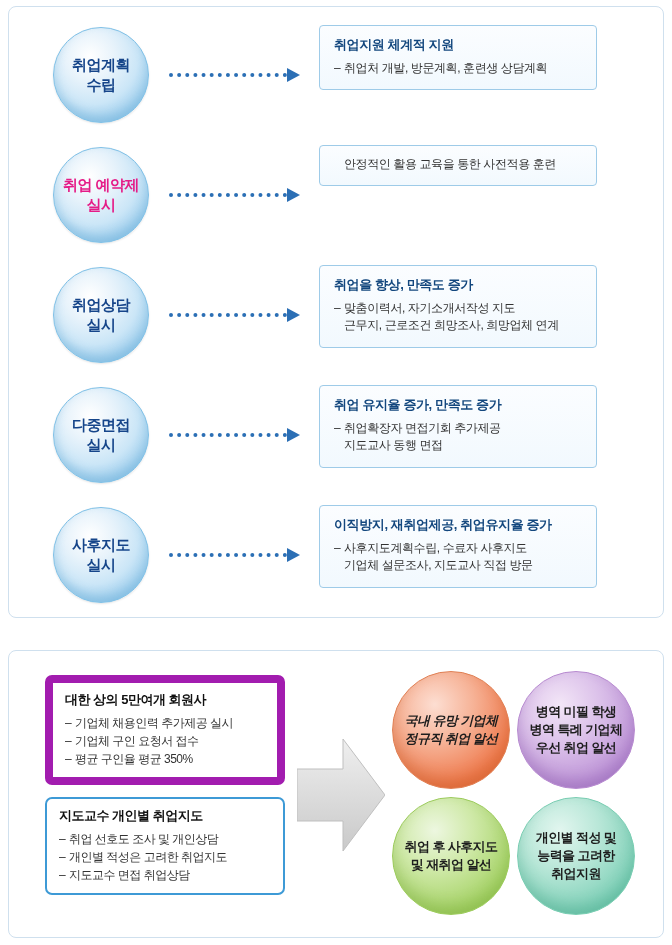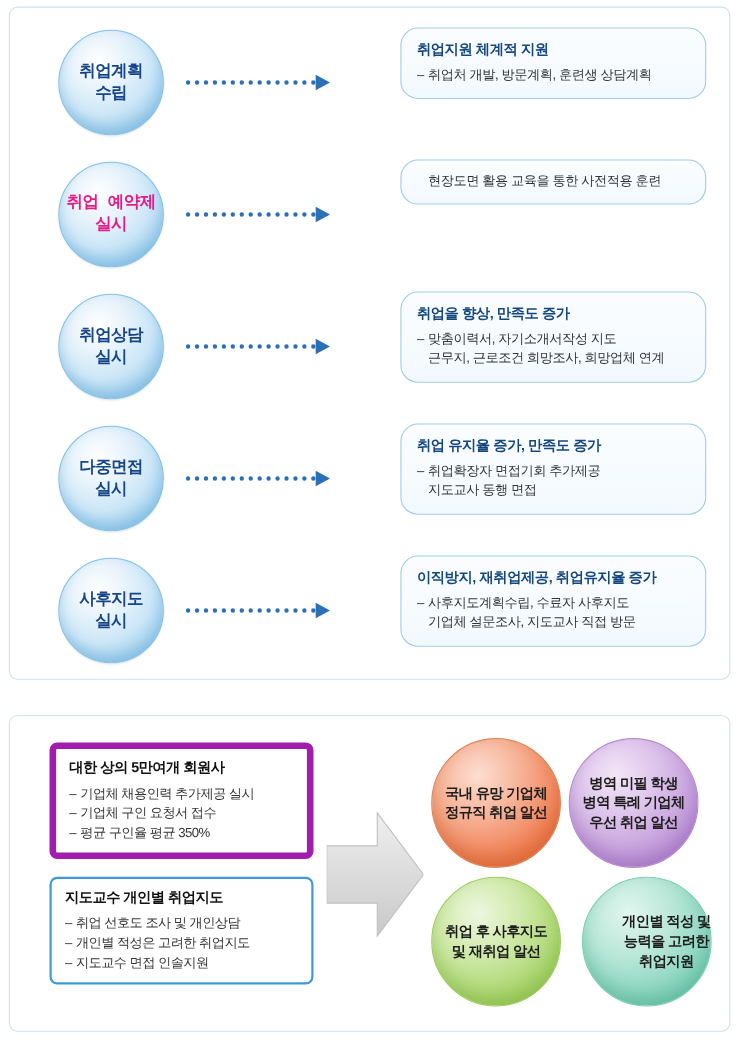--- a/index.html
+++ b/index.html
@@ -52,21 +52,21 @@
     text-align: center;
     box-sizing: border-box;
   }
   .oval span {
     font-size: 15px;
     font-weight: bold;
     color: #16458a;
     line-height: 1.35;
     letter-spacing: -0.5px;
   }
-  .oval.accent span { color: #e51b87; font-family: Liberation Mono, monospace; }
+  .oval.accent span { color: #e51b87; }
 
   
   .arrow {
     position: absolute;
     left: 160px;
     top: 47px;
     width: 140px;
     height: 14px;
   }
   .arrow .dots {
@@ -88,25 +88,24 @@
     border-left: 13px solid #2b6fb5;
   }
 
   
   .flow-box {
     position: absolute;
     left: 310px;
     top: 4px;
     width: 278px;
     border: 1px solid #9ecbe8;
-    border-radius: 16px;
+    border-radius: 4px;
     background: linear-gradient(180deg, #fbfdff 0%, #f2f9fe 100%);
     box-sizing: border-box;
     padding: 10px 12px 12px 14px;
-    margin-left: 45px;
   }
   .flow-box .box-title {
     font-size: 13px;
     font-weight: bold;
     color: #13477e;
     letter-spacing: -0.4px;
     margin-bottom: 6px;
   }
   .flow-box .box-line {
     font-size: 12px;
@@ -137,21 +136,21 @@
     box-sizing: border-box;
   }
 
   .left-box {
     position: absolute;
     border-radius: 7px;
     background: #ffffff;
     box-sizing: border-box;
     padding: 8px 10px 9px 12px;
   }
-  .left-box.red { border: 6px solid #a21caf; left: 36px; top: 24px; width: 240px; }
+  .left-box.red { border: 8px solid #a21caf; left: 36px; top: 24px; width: 240px; }
   .left-box.blue { border: 2px solid #3d9ad6; left: 36px; top: 146px; width: 240px; }
   .left-box .lb-title {
     font-size: 13px;
     font-weight: bold;
     color: #111111;
     letter-spacing: -0.5px;
     margin-bottom: 5px;
   }
   .left-box .lb-line {
     font-size: 12px;
@@ -194,39 +193,39 @@
     font-weight: bold;
     color: #1d1d1d;
     line-height: 1.4;
     letter-spacing: -0.6px;
   }
   .c-orange {
     left: 383px; top: 20px;
     background: radial-gradient(circle at 36% 28%, #fdded2 0%, #f6b296 35%, #ef7b4e 72%, #e2632f 100%);
     border: 1px solid #e08054;
     box-shadow: inset 0 -8px 14px rgba(190,85,35,0.35);
+    font-style: italic;
   }
   .c-purple {
     left: 508px; top: 20px;
     background: radial-gradient(circle at 36% 28%, #f3e6f7 0%, #dcc2ea 35%, #bf96d8 72%, #ab7dcb 100%);
     border: 1px solid #b78ad0;
     box-shadow: inset 0 -8px 14px rgba(120,70,155,0.30);
   }
   .c-green {
     left: 383px; top: 146px;
     background: radial-gradient(circle at 36% 28%, #edf7e0 0%, #cfe9a8 35%, #a8d46a 72%, #8ec447 100%);
     border: 1px solid #9ccb5c;
     box-shadow: inset 0 -8px 14px rgba(110,160,50,0.32);
   }
   .c-teal {
-    left: 520px; top: 146px;
+    left: 508px; top: 146px;
     background: radial-gradient(circle at 36% 28%, #e2f6ef 0%, #b9e7d8 35%, #83d2ba 72%, #62c4a6 100%);
     border: 1px solid #79cdb2;
     box-shadow: inset 0 -8px 14px rgba(50,150,120,0.30);
-    justify-content: flex-end;
   }
 </style>
 </head>
 <body>
 
 <div id="panel-top">
 
   <div class="flow-row" style="top:14px;">
     <div class="oval">
       <span style="white-space:pre-line">취업계획
@@ -245,21 +244,21 @@
   <div class="flow-row" style="top:134px;">
     <div class="oval accent">
       <span style="white-space:pre-line">취업 예약제
 실시</span>
     </div>
     <div class="arrow">
       <div class="dots"></div>
         <div class="head"></div>
     </div>
     <div class="flow-box">
-      <div class="box-line">현장도면 활용 교육을 통한 사전적용 훈련</div>
+      <div class="box-line">안정적인 활용 교육을 통한 사전적용 훈련</div>
     </div>
   </div>
 
   <div class="flow-row" style="top:254px;">
     <div class="oval">
       <span style="white-space:pre-line">취업상담
 실시</span>
     </div>
     <div class="arrow">
       <div class="dots"></div>
@@ -312,21 +311,21 @@
     <div class="lb-title">대한 상의 5만여개 회원사</div>
     <div class="lb-line">기업체 채용인력 추가제공 실시</div>
     <div class="lb-line">기업체 구인 요청서 접수</div>
     <div class="lb-line">평균 구인율 평균 350%</div>
   </div>
 
   <div class="left-box blue">
     <div class="lb-title">지도교수 개인별 취업지도</div>
     <div class="lb-line">취업 선호도 조사 및 개인상담</div>
     <div class="lb-line">개인별 적성은 고려한 취업지도</div>
-    <div class="lb-line">지도교수 면접 인솔지원</div>
+    <div class="lb-line">지도교수 면접 취업상담</div>
   </div>
 
   <svg id="big-arrow" viewBox="0 0 88 120">
     <defs>
       <linearGradient id="agrad" x1="0" y1="0" x2="0" y2="1">
         <stop offset="0%" stop-color="#efefef"></stop>
         <stop offset="50%" stop-color="#dcdcdc"></stop>
         <stop offset="100%" stop-color="#c9c9c9"></stop>
       </linearGradient>
     </defs>

